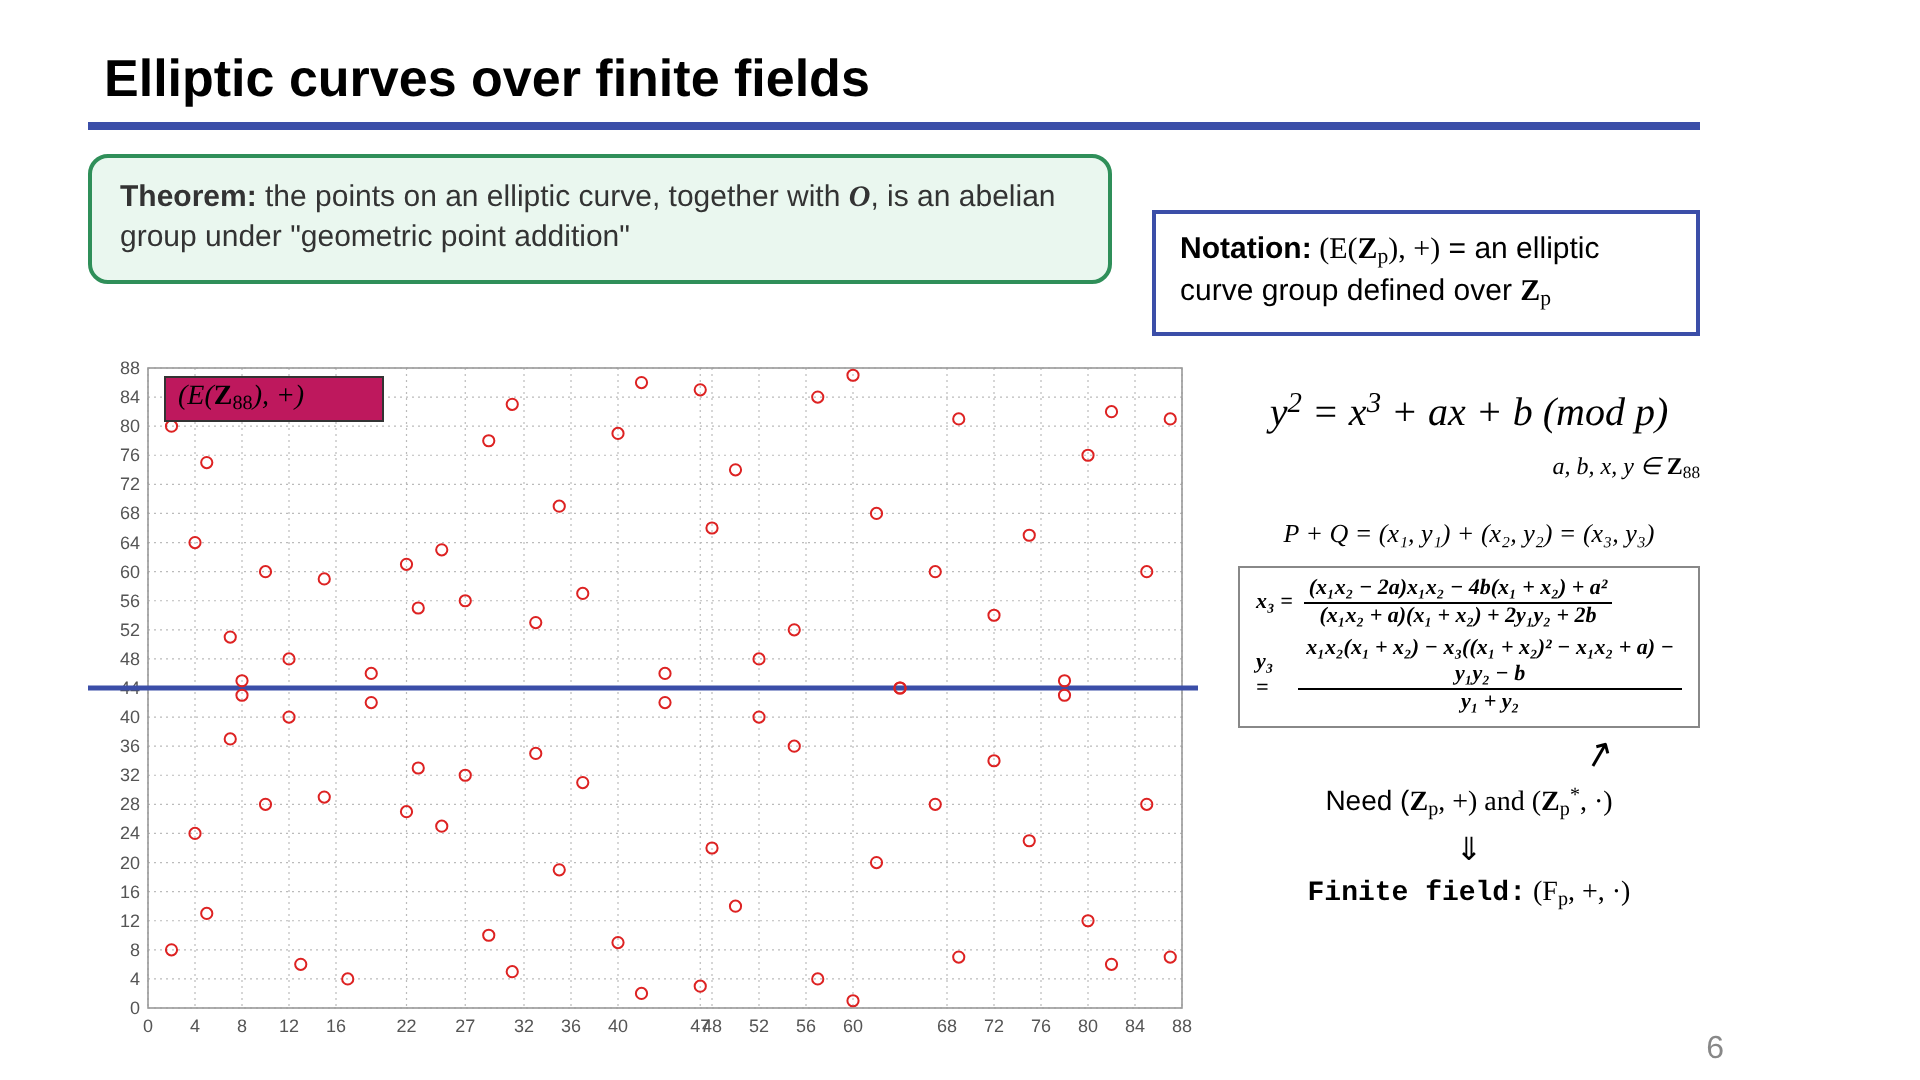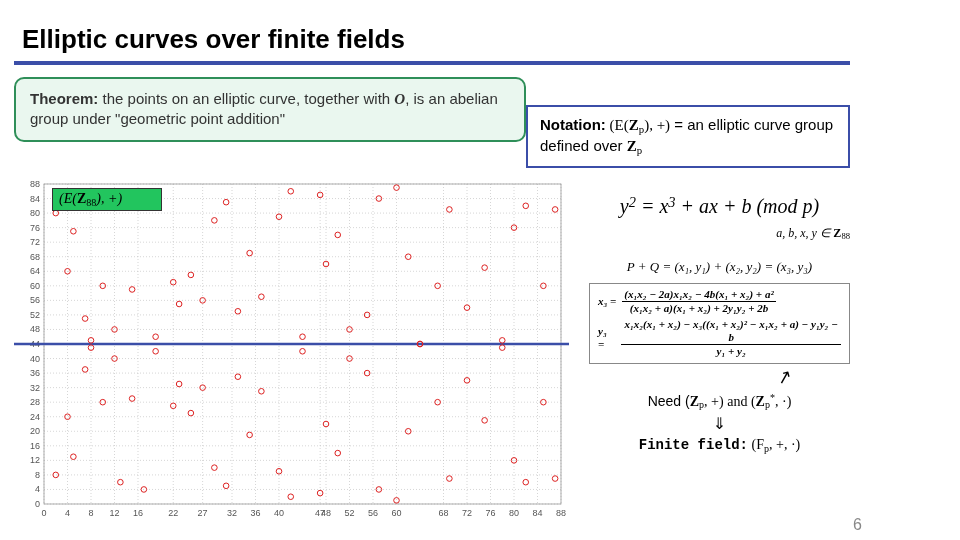--- a/index.html
+++ b/index.html
@@ -10,34 +10,35 @@
     background: #fff;
     font-family: Arial, Helvetica, sans-serif;
     color: #000;
     overflow: hidden;
   }
   .slide {
     position: relative;
     width: 880px;
     height: 540px;
     box-sizing: border-box;
-    padding: 20px 30px 10px 14px;
+    padding: 20px 30px 10px 44px;
   }
   .title {
     font-size: 26px;
     font-weight: bold;
     margin: 4px 0 6px 8px;
   }
   .title-rule {
     border: none;
     border-top: 4px solid #3b4ea8;
     margin: 0 0 12px 0;
   }
   .top-row {
     display: flex;
+    gap: 20px;
     align-items: flex-start;
   }
   .theorem-box {
     border: 2px solid #2f8f59;
     background: #eaf7ef;
     border-radius: 10px;
     padding: 10px 14px;
     font-size: 15px;
     line-height: 1.35;
     color: #333;
@@ -103,21 +104,21 @@
     display: inline-block;
     margin: 2px 0 0 130px;
     color: #000;
   }
   .note { font-size: 14px; margin: 8px 0 8px 0; font-family: Arial, sans-serif; }
   .center-line { font-size: 14px; margin: 4px 0; text-align: center; }
   .darrow { font-size: 16px; }
 
   .chart-label-box {
     border: 1px solid #333;
-    background: #22c55e;
+    background: #be185d;
     font-family: 'Times New Roman', serif;
     font-style: italic;
     font-size: 14px;
     padding: 2px 6px;
   }
 
   .page-num {
     position: absolute;
     right: 18px;
     bottom: 6px;

